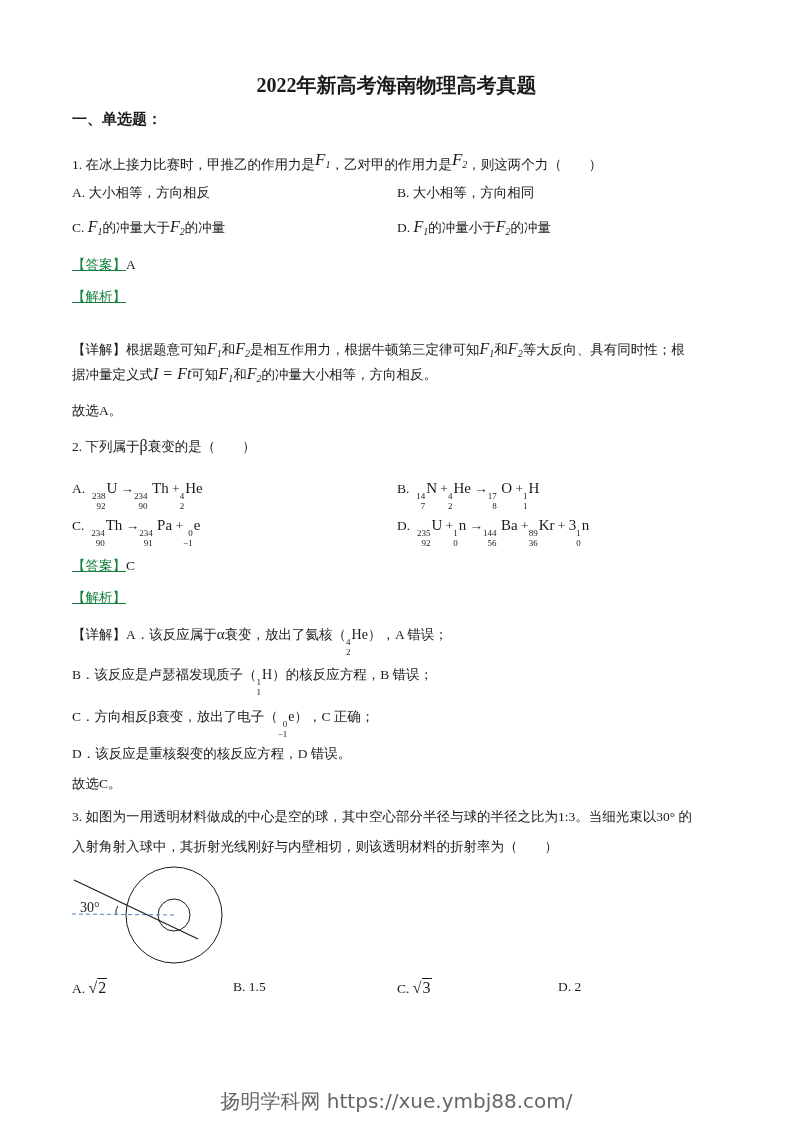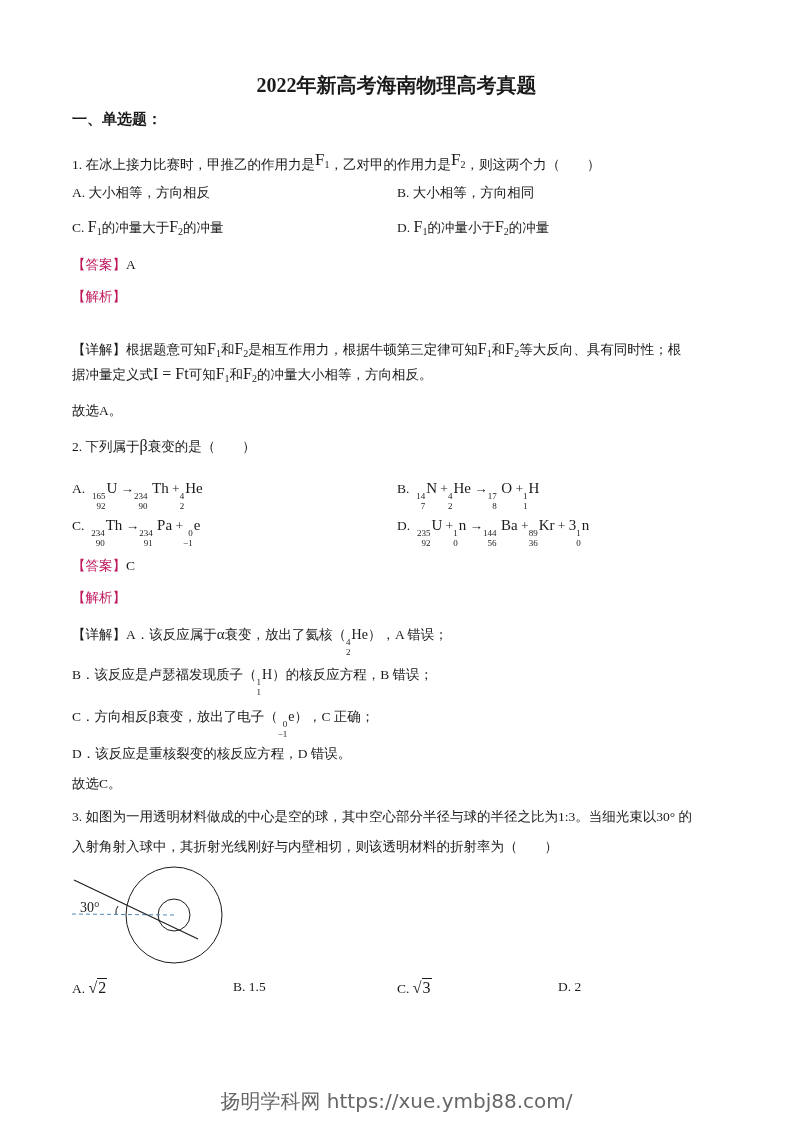--- a/index.html
+++ b/index.html
@@ -4,23 +4,23 @@
 <style>
   html, body { margin:0; padding:0; background:#ffffff; }
   body {
     width:793px; height:1122px; position:relative; overflow:hidden;
     font-family:"Liberation Serif","DejaVu Serif",serif; color:#1a1a1a;
     font-size:13.5px;
   }
   .abs { position:absolute; white-space:nowrap; }
   .title { left:0; width:793px; text-align:center; top:72px; font-size:20px; font-weight:bold; }
   .section { left:72px; top:110px; font-size:15px; font-weight:bold; }
-  .label { color:#be185d; }
+  .label { color:#15803d;text-decoration:underline; }
   .opt { white-space:nowrap; }
-  .it { font-family:"Liberation Serif",serif; font-size:16px; }
+  .it { font-style:italic; font-family:"Liberation Serif",serif; font-size:16px; }
   .sub { font-size:10px; vertical-align:-3px; }
   .nuc { display:inline-flex; flex-direction:column; align-items:flex-end; font-size:9px; line-height:10px; vertical-align:-6px; margin-right:1px; }
   .sym { font-size:15px; }
   .diagram { left:70px; top:862px; }
   .footer { left:0; width:793px; text-align:center; top:1088px; font-family:"DejaVu Sans",sans-serif; font-size:20px; color:#666; }
   .sqrt { font-size:16px; }
   .sqrt .rad { border-top:1px solid #1a1a1a; padding:0 1px; }
 </style>
 </head>
 <body>
@@ -62,21 +62,21 @@
 <div class="abs" style="left:72px;top:402px;">故选A。</div>
 
 <div class="abs" style="left:72px;top:437px;">
   <span>2.</span>
   <span>下列属于</span><span style="font-size:16px;">β</span><span>衰变的是（　　）</span>
 </div>
 
 <div class="abs opt" style="left:72px;top:480px;">
   <span>A.</span>&nbsp;
   <span class="nuc">
-      <span>165</span>
+      <span>238</span>
       <span>92</span>
     </span><span class="sym">U</span> →<span class="nuc">
       <span>234</span>
       <span>90</span>
     </span> <span class="sym">Th</span> +<span class="nuc">
       <span>4</span>
       <span>2</span>
     </span><span class="sym">He</span>
 </div>
 <div class="abs opt" style="left:397px;top:480px;">

